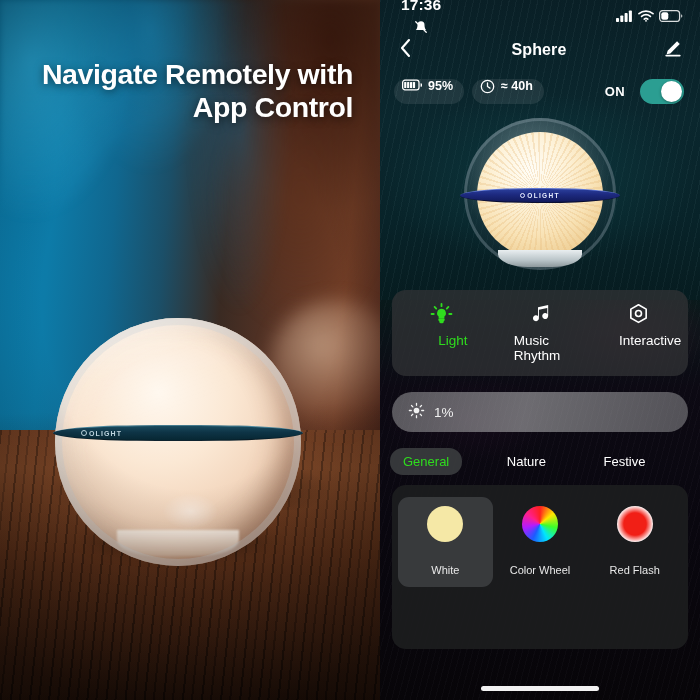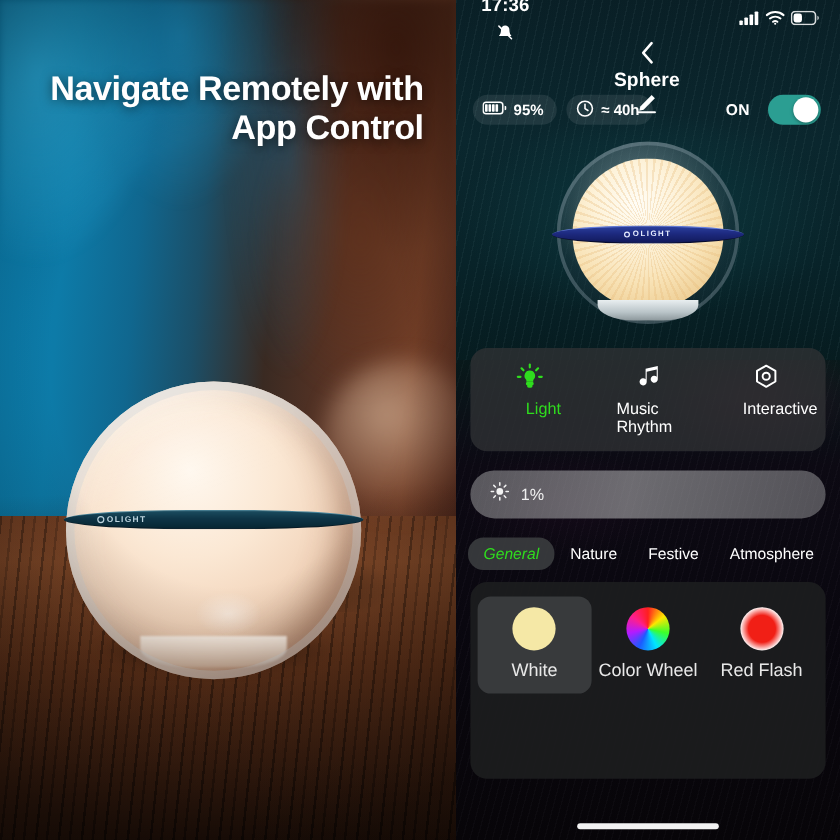--- a/index.html
+++ b/index.html
@@ -162,32 +162,32 @@
     height: 34px; display: flex; align-items: center;
     justify-content: space-between; padding: 0 17px 0 21px;
   }
   .sb-time { font-size: 15.5px; font-weight: bold; letter-spacing: 0.1px; }
   .sb-left { display: flex; align-items: center; gap: 6px; flex-direction: column; }
   .sb-right { display: flex; align-items: center; gap: 5px; }
 
   
   .navbar {
     height: 32px; display: flex; align-items: center;
-    justify-content: space-between; padding: 0 14px 0 12px; flex-direction: column;
+    justify-content: space-between; padding: 0 14px 0 12px;
   }
   .nav-title { font-size: 16px; font-weight: bold; letter-spacing: 0.1px; }
   .nav-btn { width: 26px; height: 26px; display: flex; align-items: center; justify-content: center; }
 
   
   .pillrow {
     display: flex; align-items: center; gap: 8px;
     padding: 13px 16px 0 14px;
   }
   .pill {
-    display: flex; align-items: center; gap: 6px;
+    display: flex; align-items: flex-start; gap: 6px;
     background: rgba(255,255,255,0.085);
     border-radius: 13px; height: 25px; padding: 0 11px 0 8px;
     font-size: 12.5px; font-weight: bold; color: #fff;
   }
   .pill-spacer { flex: 1; }
   .on-label { font-size: 13px; font-weight: bold; letter-spacing: 0.4px; margin-right: 7px; }
   .toggle {
     width: 44px; height: 25px; border-radius: 13px;
     background: #2b9e92; position: relative;
   }
@@ -261,33 +261,33 @@
     overflow: hidden;
   }
   .slider-val { font-size: 13.5px; color: #f0f0f0; }
 
   
   .tabs { display: flex; align-items: center; margin: 16px 10px 0 10px; }
   .tab {
     font-size: 13px; color: #fff; padding: 6px 13px;
     border-radius: 13px; white-space: nowrap;
   }
-  .tab.active { color: #2fdc1e; background: rgba(58,60,62,0.92); font-style: italic; }
+  .tab.active { color: #2fdc1e; background: rgba(58,60,62,0.92); }
   .tab-gap { flex: 1; }
 
   
   .presets {
     margin: 10px 12px 0 12px; min-height: 164px;
     background: rgba(28,29,30,0.92); border-radius: 14px;
     padding: 12px 6px 0 6px; display: flex; align-items: flex-start;
   }
   .preset { flex: 1; display: flex; flex-direction: column; align-items: center; gap: 8px; padding: 9px 0 11px 0; border-radius: 11px; }
   .preset.selected { background: rgba(58,60,62,0.95); }
   .sw { width: 36px; height: 36px; border-radius: 50%; }
-  .preset-lbl { font-size: 15px; color: #e8e8e8; }
+  .preset-lbl { font-size: 11px; color: #e8e8e8; margin-top: 14px; }
 
   
   .home-ind {
     position: absolute; left: 50%; transform: translateX(-50%);
     bottom: 9px; width: 118px; height: 5px; border-radius: 3px; background: #f2f2f2;
   }
 </style>
 </head>
 <body>
 
@@ -472,21 +472,20 @@
         <span class="slider-val">1%</span>
       </div>
 
       <div class="tabs">
         <div class="tab active">General</div>
         <div class="tab-gap"></div>
         <div class="tab">Nature</div>
         <div class="tab-gap"></div>
         <div class="tab">Festive</div>
         <div class="tab-gap"></div>
-        <div class="tab">Atmosphere</div>
       </div>
 
       <div class="presets">
         <div class="preset selected">
           <span class="sw" style="background:#F5E8A6;"></span>
           <span class="preset-lbl">White</span>
         </div>
         <div class="preset">
           <span class="sw" style="background:conic-gradient(#ff1f1f,#ffe600,#3cff2b,#00e5ff,#1b5bff,#b31bff,#ff1f8b,#ff1f1f);"></span>
           <span class="preset-lbl">Color Wheel</span>

